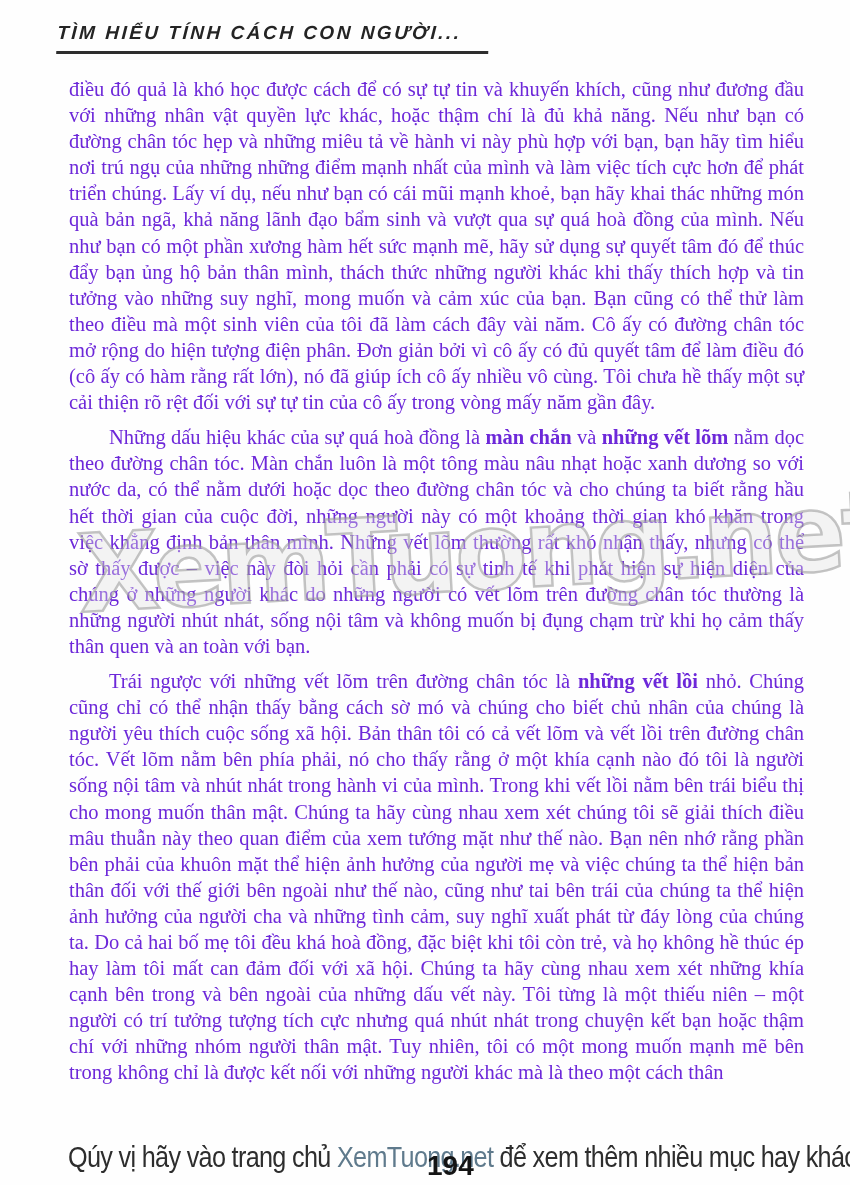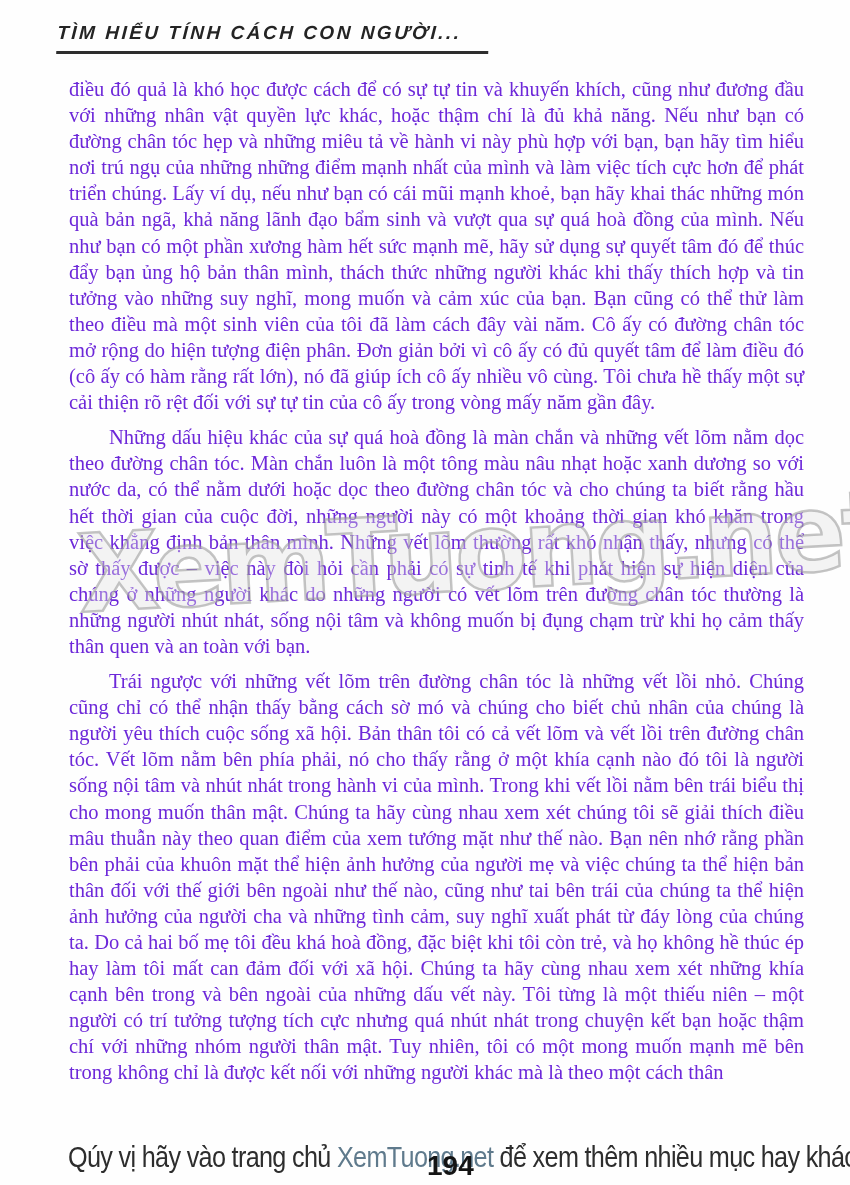--- a/index.html
+++ b/index.html
@@ -36,21 +36,21 @@
     width: 735px;
     font-size: 20.5px;
     line-height: 26.1px;
     text-align: justify;
     color: #6d28d9;
     z-index: 1;
     margin-left: 12px;
   }
   .para { margin: 0 0 9px 0; text-indent: 40px; }
   .para.no-indent { text-indent: 0; }
-  .para .bold { font-weight: normal; }
+  .para .bold { font-weight: bold; }
   
   .watermark {
     position: absolute;
     left: 78px;
     top: 512px;
     z-index: 2;
     font-family: "DejaVu Sans", sans-serif;
     font-weight: bold;
     font-size: 108px;
     letter-spacing: -4px;

